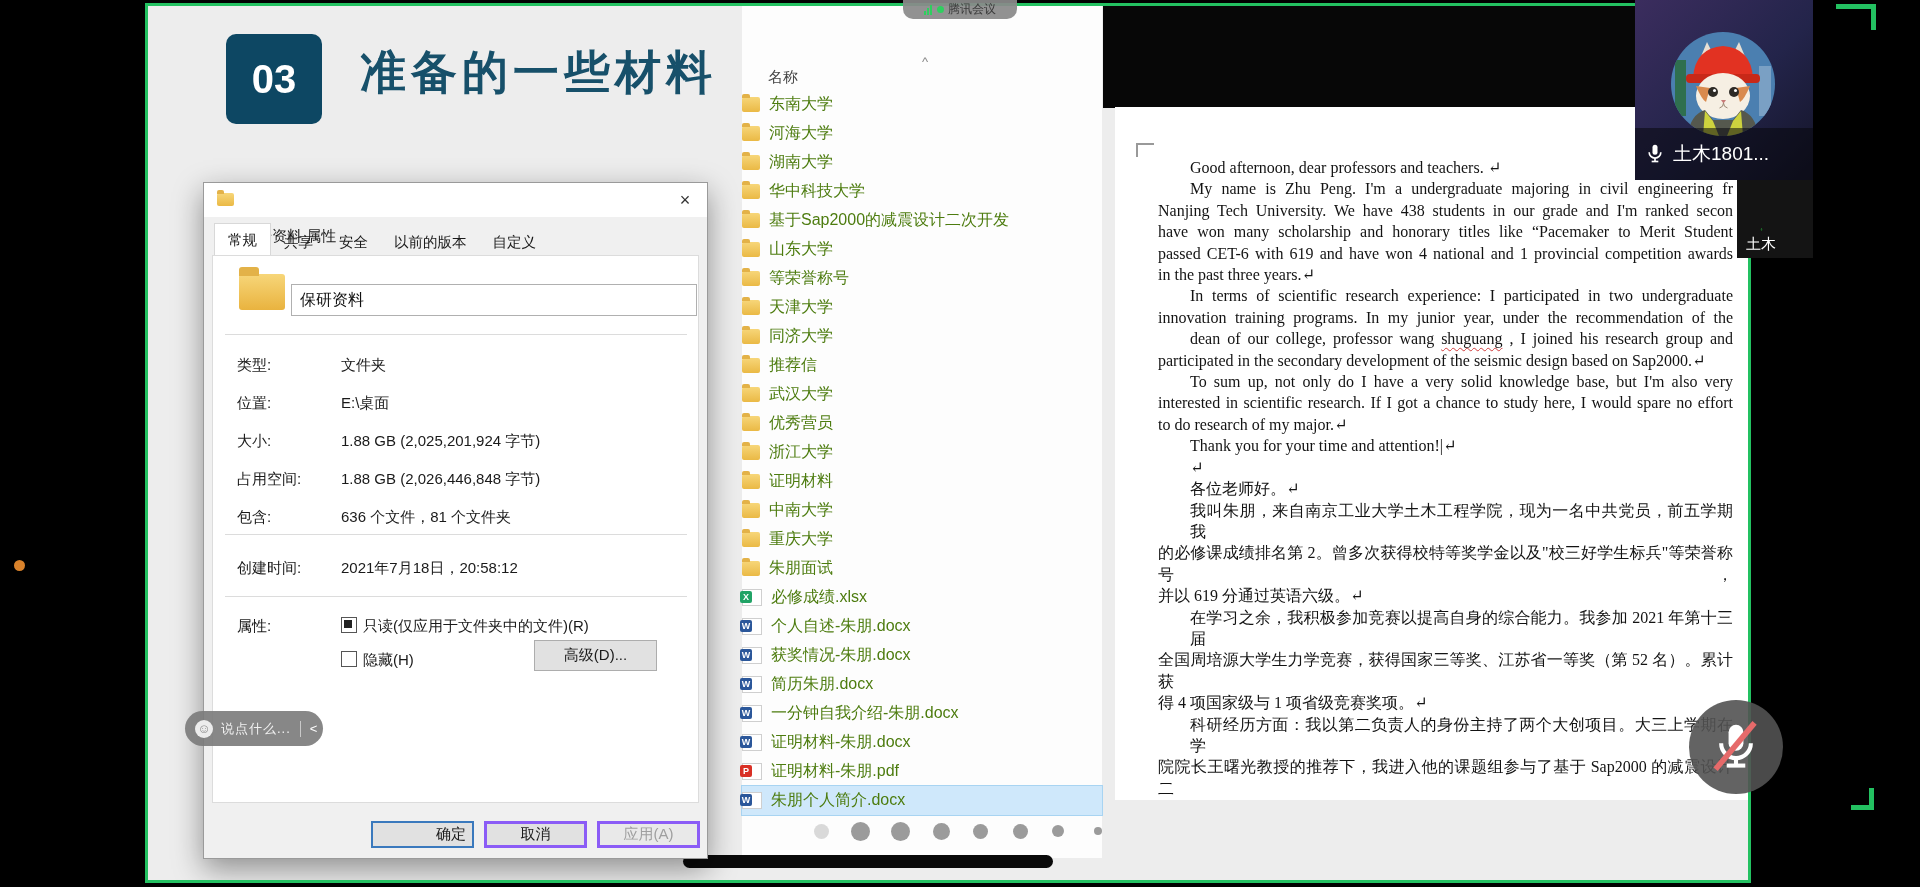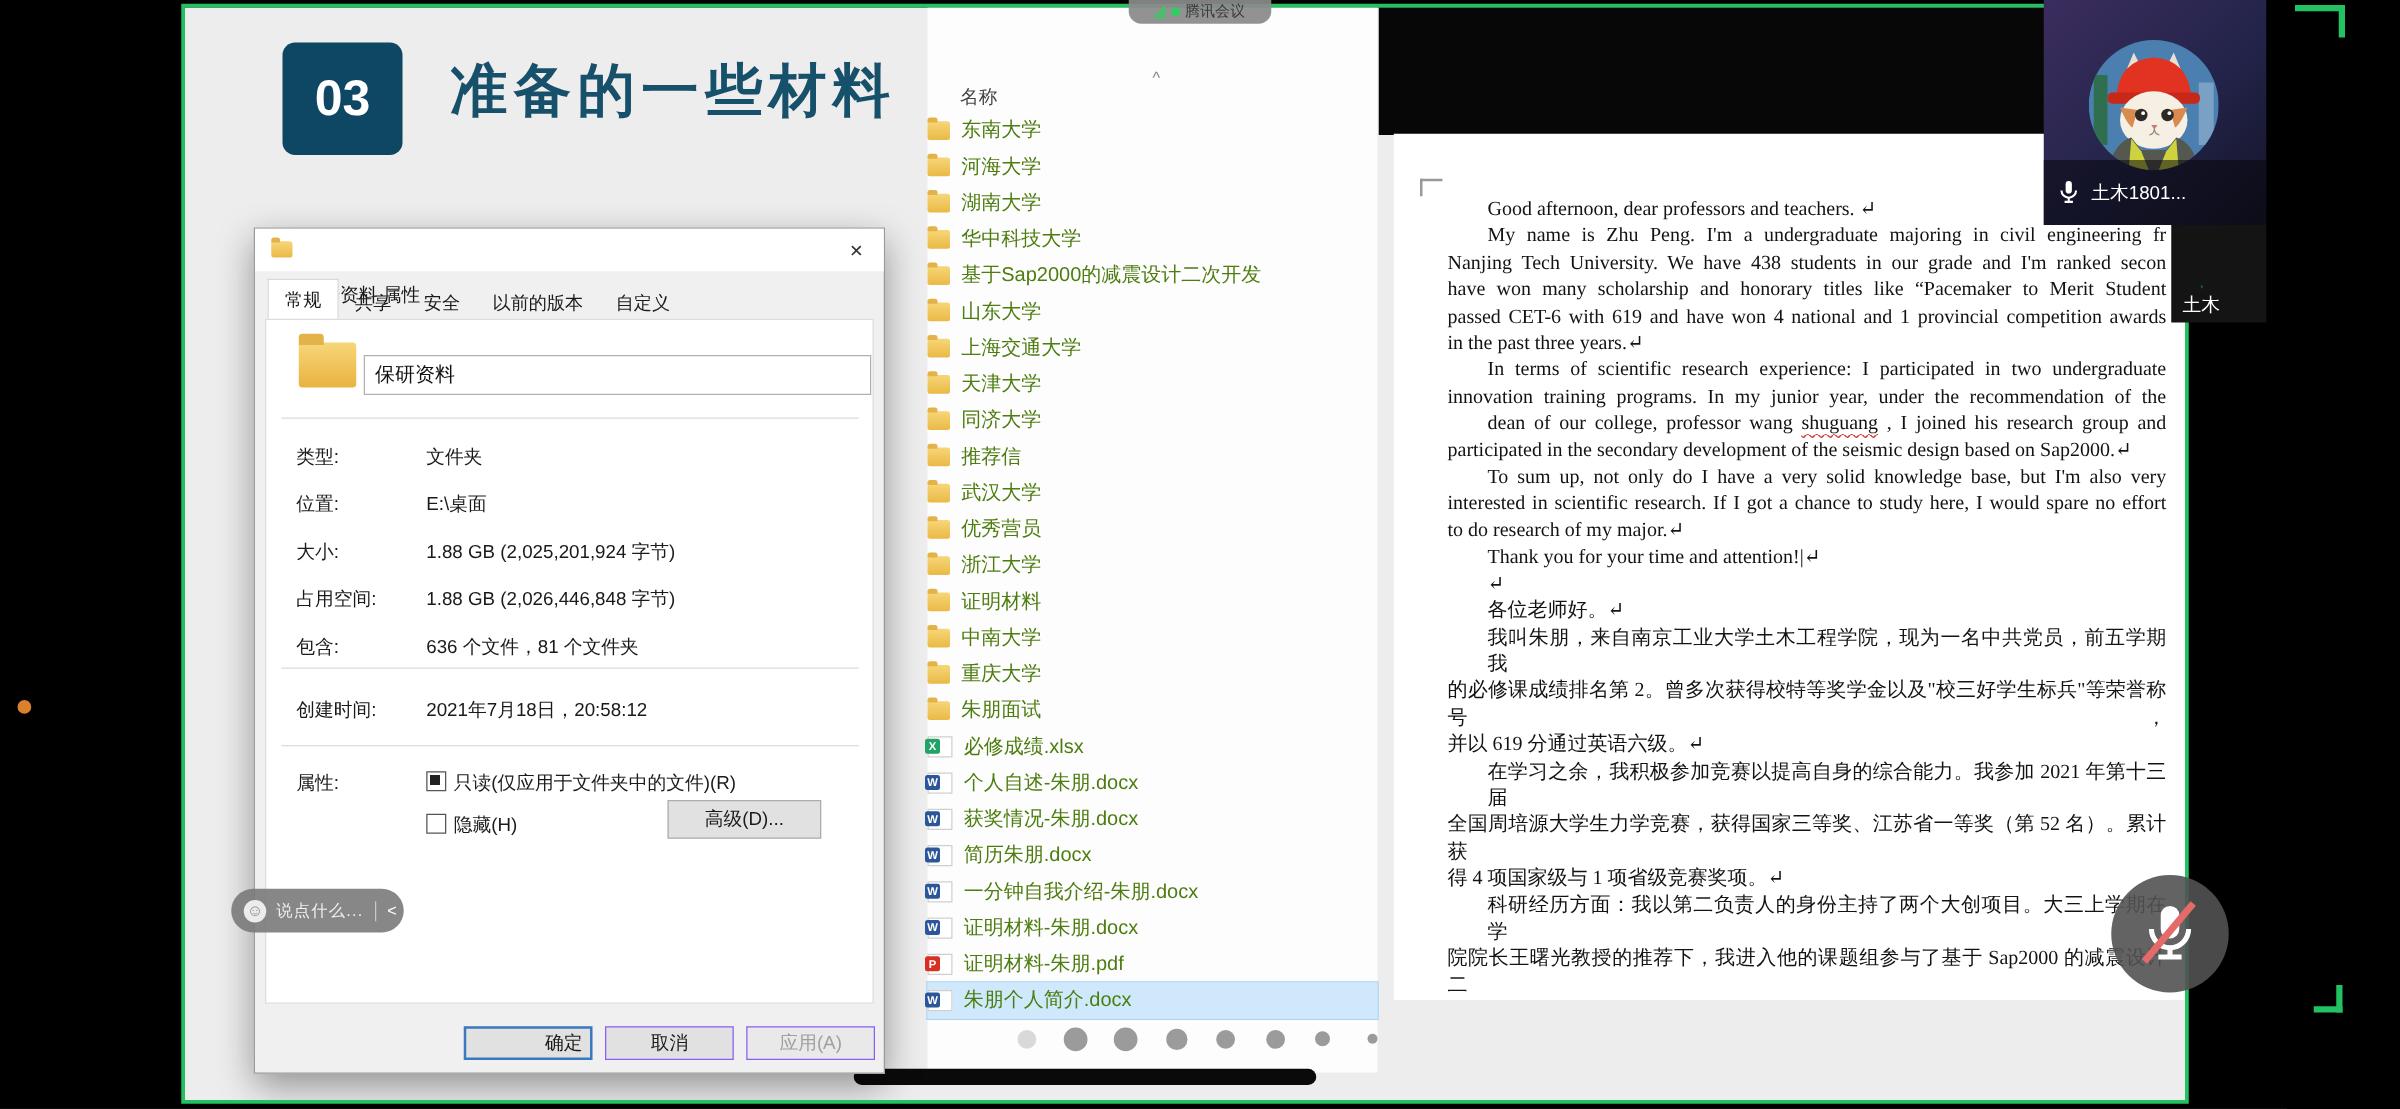--- a/index.html
+++ b/index.html
@@ -58,21 +58,21 @@
   #name-input{position:absolute;left:78px;top:28px;width:388px;height:30px;border:1px solid #b0b0b0;font-size:16px;
     padding:0 8px;font-family:"Liberation Sans",sans-serif;color:#111;background:#fff;}
   .hr{position:absolute;left:12px;width:462px;height:1px;background:#dcdcdc;}
   .frowd{position:absolute;left:0;width:100%;height:20px;}
   .flab{position:absolute;left:24px;}
   .fval{position:absolute;left:128px;}
   .cbox{position:absolute;width:14px;height:14px;border:1px solid #555;background:#fff;}
   .cbox.ind::after{content:"";position:absolute;left:2px;top:2px;width:8px;height:8px;background:#222;}
   #adv-btn{position:absolute;left:321px;top:384px;width:123px;height:31px;background:#e1e1e1;border:1px solid #adadad;
     font-size:15px;font-family:"Liberation Sans",sans-serif;color:#1a1a1a;}
-  .dbtn{position:absolute;top:638px;width:103px;height:27px;background:#e1e1e1;border:1px solid #8b5cf6;
+  .dbtn{position:absolute;top:638px;width:103px;height:27px;background:#e1e1e1;border:3px solid #8b5cf6;
     font-size:15px;font-family:"Liberation Sans",sans-serif;color:#1a1a1a;}
   #btn-ok{left:167px;border:2px solid #3a79bd;text-align:right;}
   #btn-cancel{left:280px;}
   #btn-apply{left:393px;color:#9f9f9f;background:#e9e9e9;}
   
   #chat-bubble{left:185px;top:711px;width:138px;height:35px;border-radius:18px;background:rgba(122,122,122,.9);z-index:20;
     display:flex;align-items:center;color:#f0f0f0;}
   #chat-emoji{width:18px;height:18px;border-radius:50%;background:#ececec;margin:0 8px 0 10px;color:#8a8a8a;
     font-size:13px;line-height:18px;text-align:center;}
   #chat-text{font-size:13px;letter-spacing:1px;}
@@ -90,21 +90,21 @@
   .dline{white-space:nowrap;}
   .dline.j{white-space:normal;text-align:justify;text-align-last:justify;}
   .dline.ind{padding-left:32px;}
   .sp-red{text-decoration:underline wavy #d03c3c 1px;text-underline-offset:3px;}
   
   #tile1{left:1635px;top:0;width:178px;height:180px;z-index:50;
     background:linear-gradient(135deg,#3b2d5e,#23244a 55%,#141428);}
   #avatar{position:absolute;left:36px;top:32px;width:104px;height:104px;border-radius:50%;overflow:hidden;}
   #namebar1{position:absolute;left:0;top:128px;width:178px;height:52px;background:rgba(8,8,12,.55);
     display:flex;align-items:center;gap:8px;padding-left:10px;box-sizing:border-box;}
-  #name1{color:#fff;font-size:15px;}
+  #name1{color:#fff;font-size:19px;}
   #tile2{left:1737px;top:180px;width:76px;height:78px;background:#141414;z-index:50;}
   #tile2-label{left:1716px;top:228px;width:90px;height:26px;z-index:51;display:flex;align-items:center;gap:4px;flex-direction:column;}
   #name2{color:#fff;font-size:15px;}
   #muted-mic{left:1689px;top:700px;width:94px;height:94px;border-radius:50%;background:rgba(82,82,82,.9);z-index:52;
     display:flex;align-items:center;justify-content:center;}
   svg.mic{display:block;}
 </style>
 </head>
 <body>
 
@@ -139,21 +139,21 @@
       <div class="frow folder">
         <span class="ficon"></span>
         <span class="fname">基于Sap2000的减震设计二次开发</span>
       </div>
       <div class="frow folder">
         <span class="ficon"></span>
         <span class="fname">山东大学</span>
       </div>
       <div class="frow folder">
         <span class="ficon"></span>
-        <span class="fname">上海交通大学</span>
+        <span class="fname">等荣誉称号</span>
       </div>
       <div class="frow folder">
         <span class="ficon"></span>
         <span class="fname">天津大学</span>
       </div>
       <div class="frow folder">
         <span class="ficon"></span>
         <span class="fname">同济大学</span>
       </div>
       <div class="frow folder">

